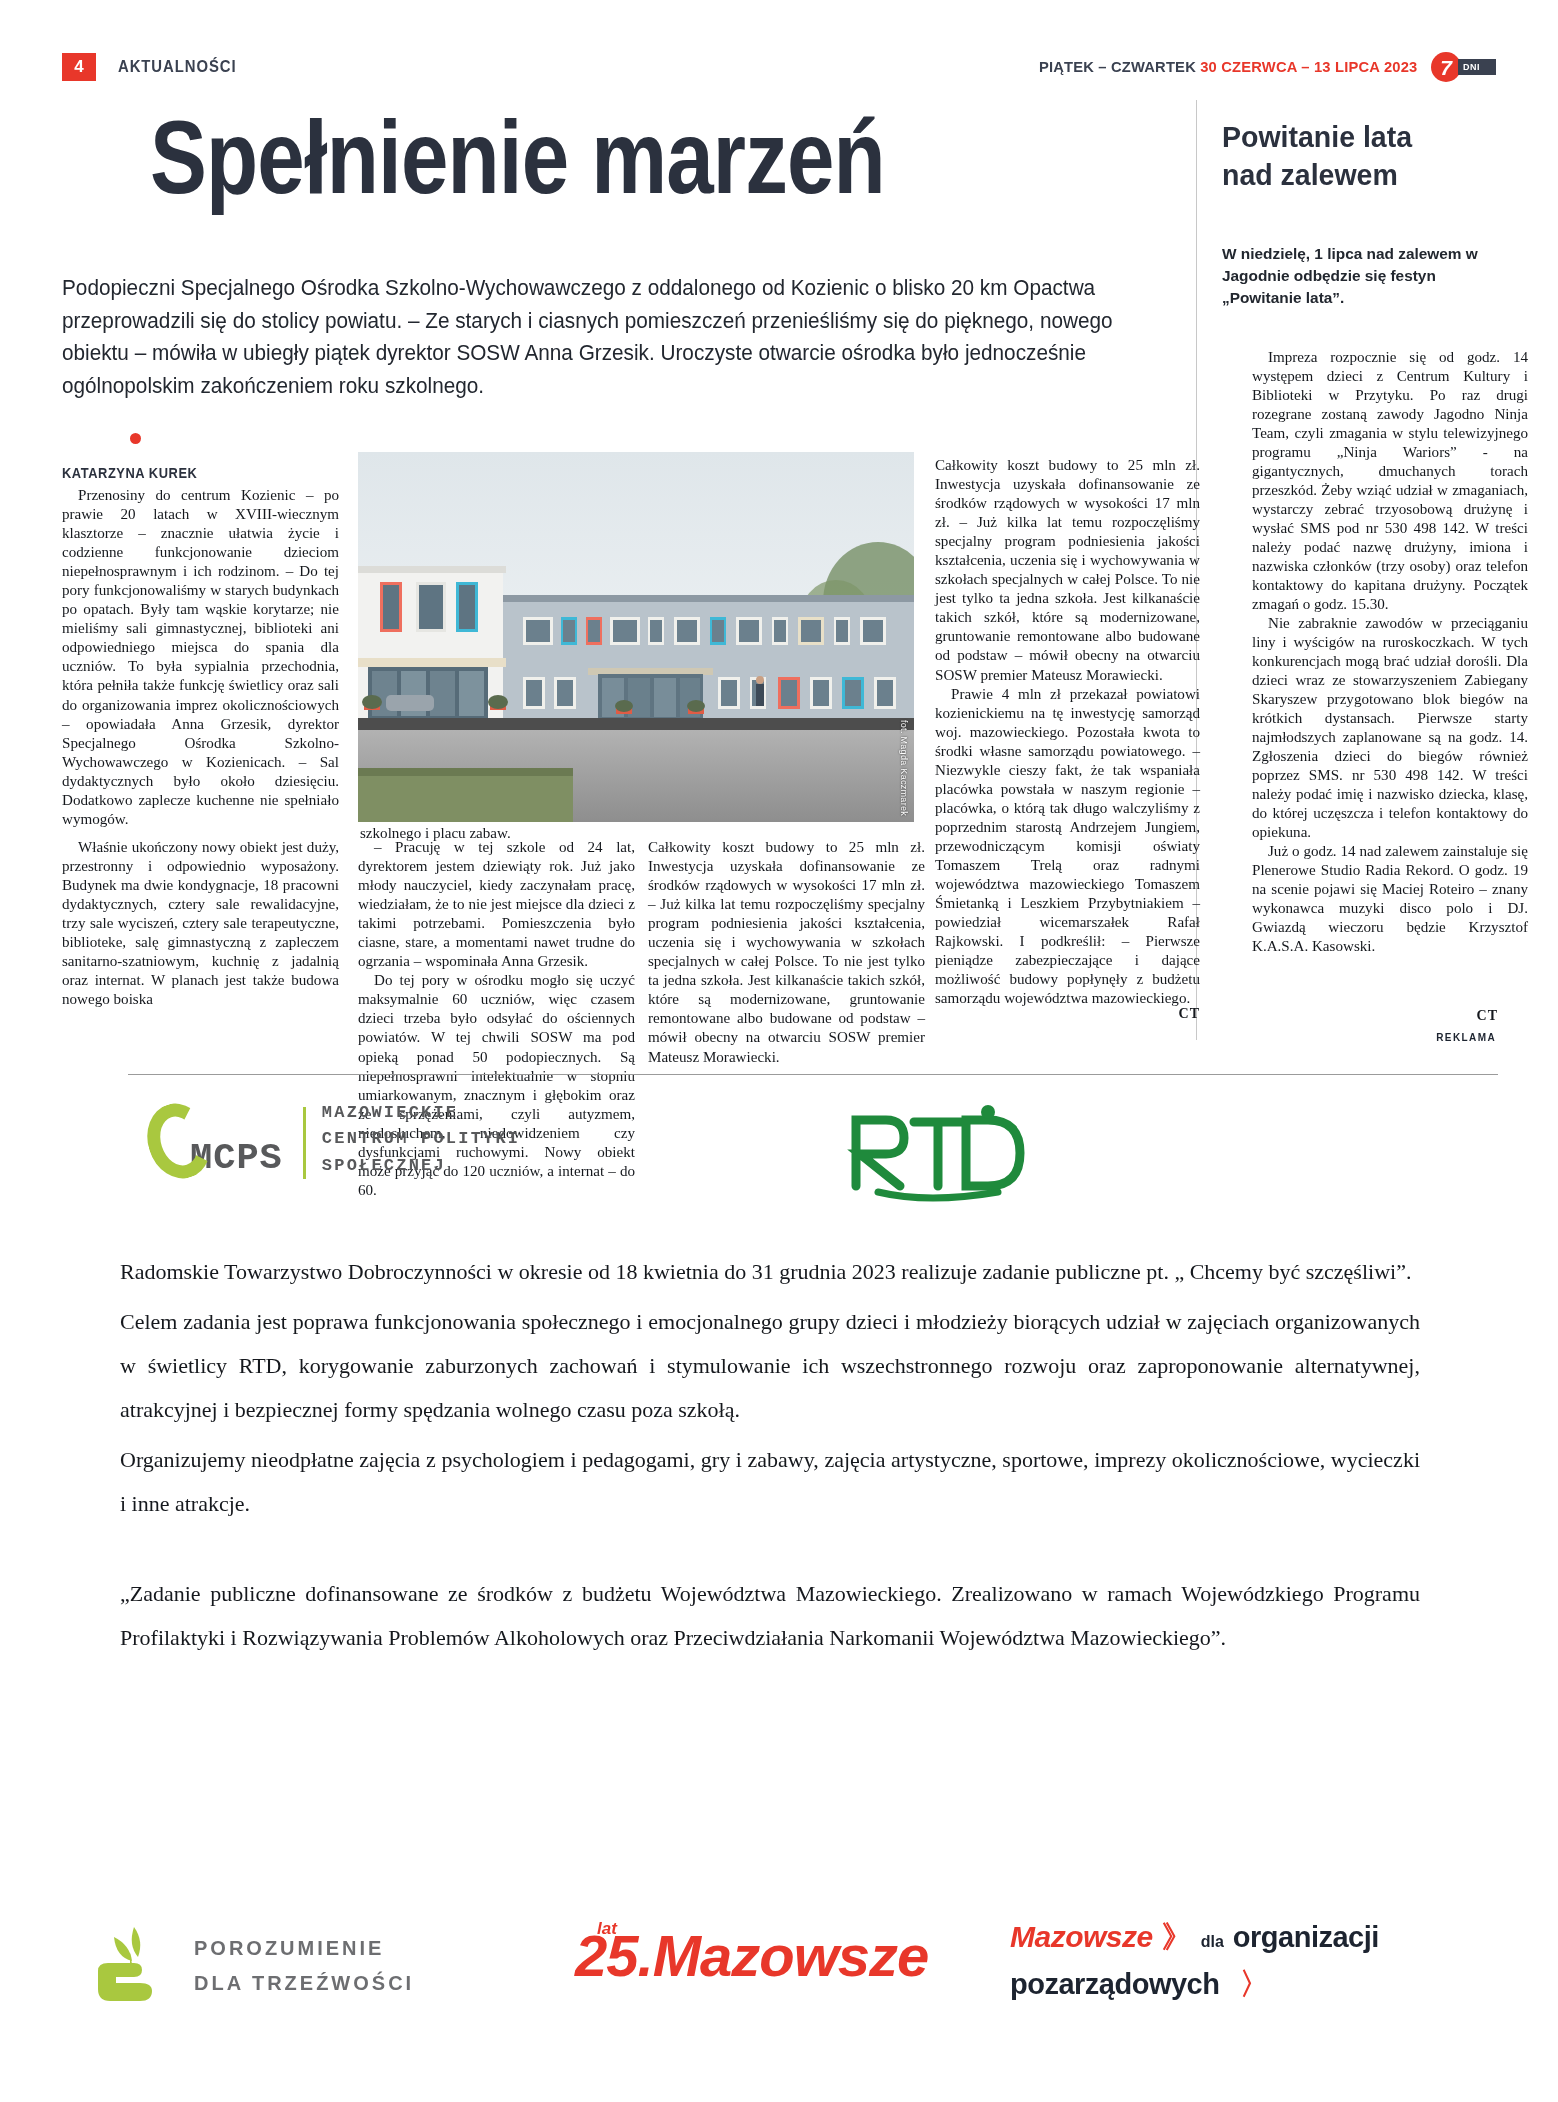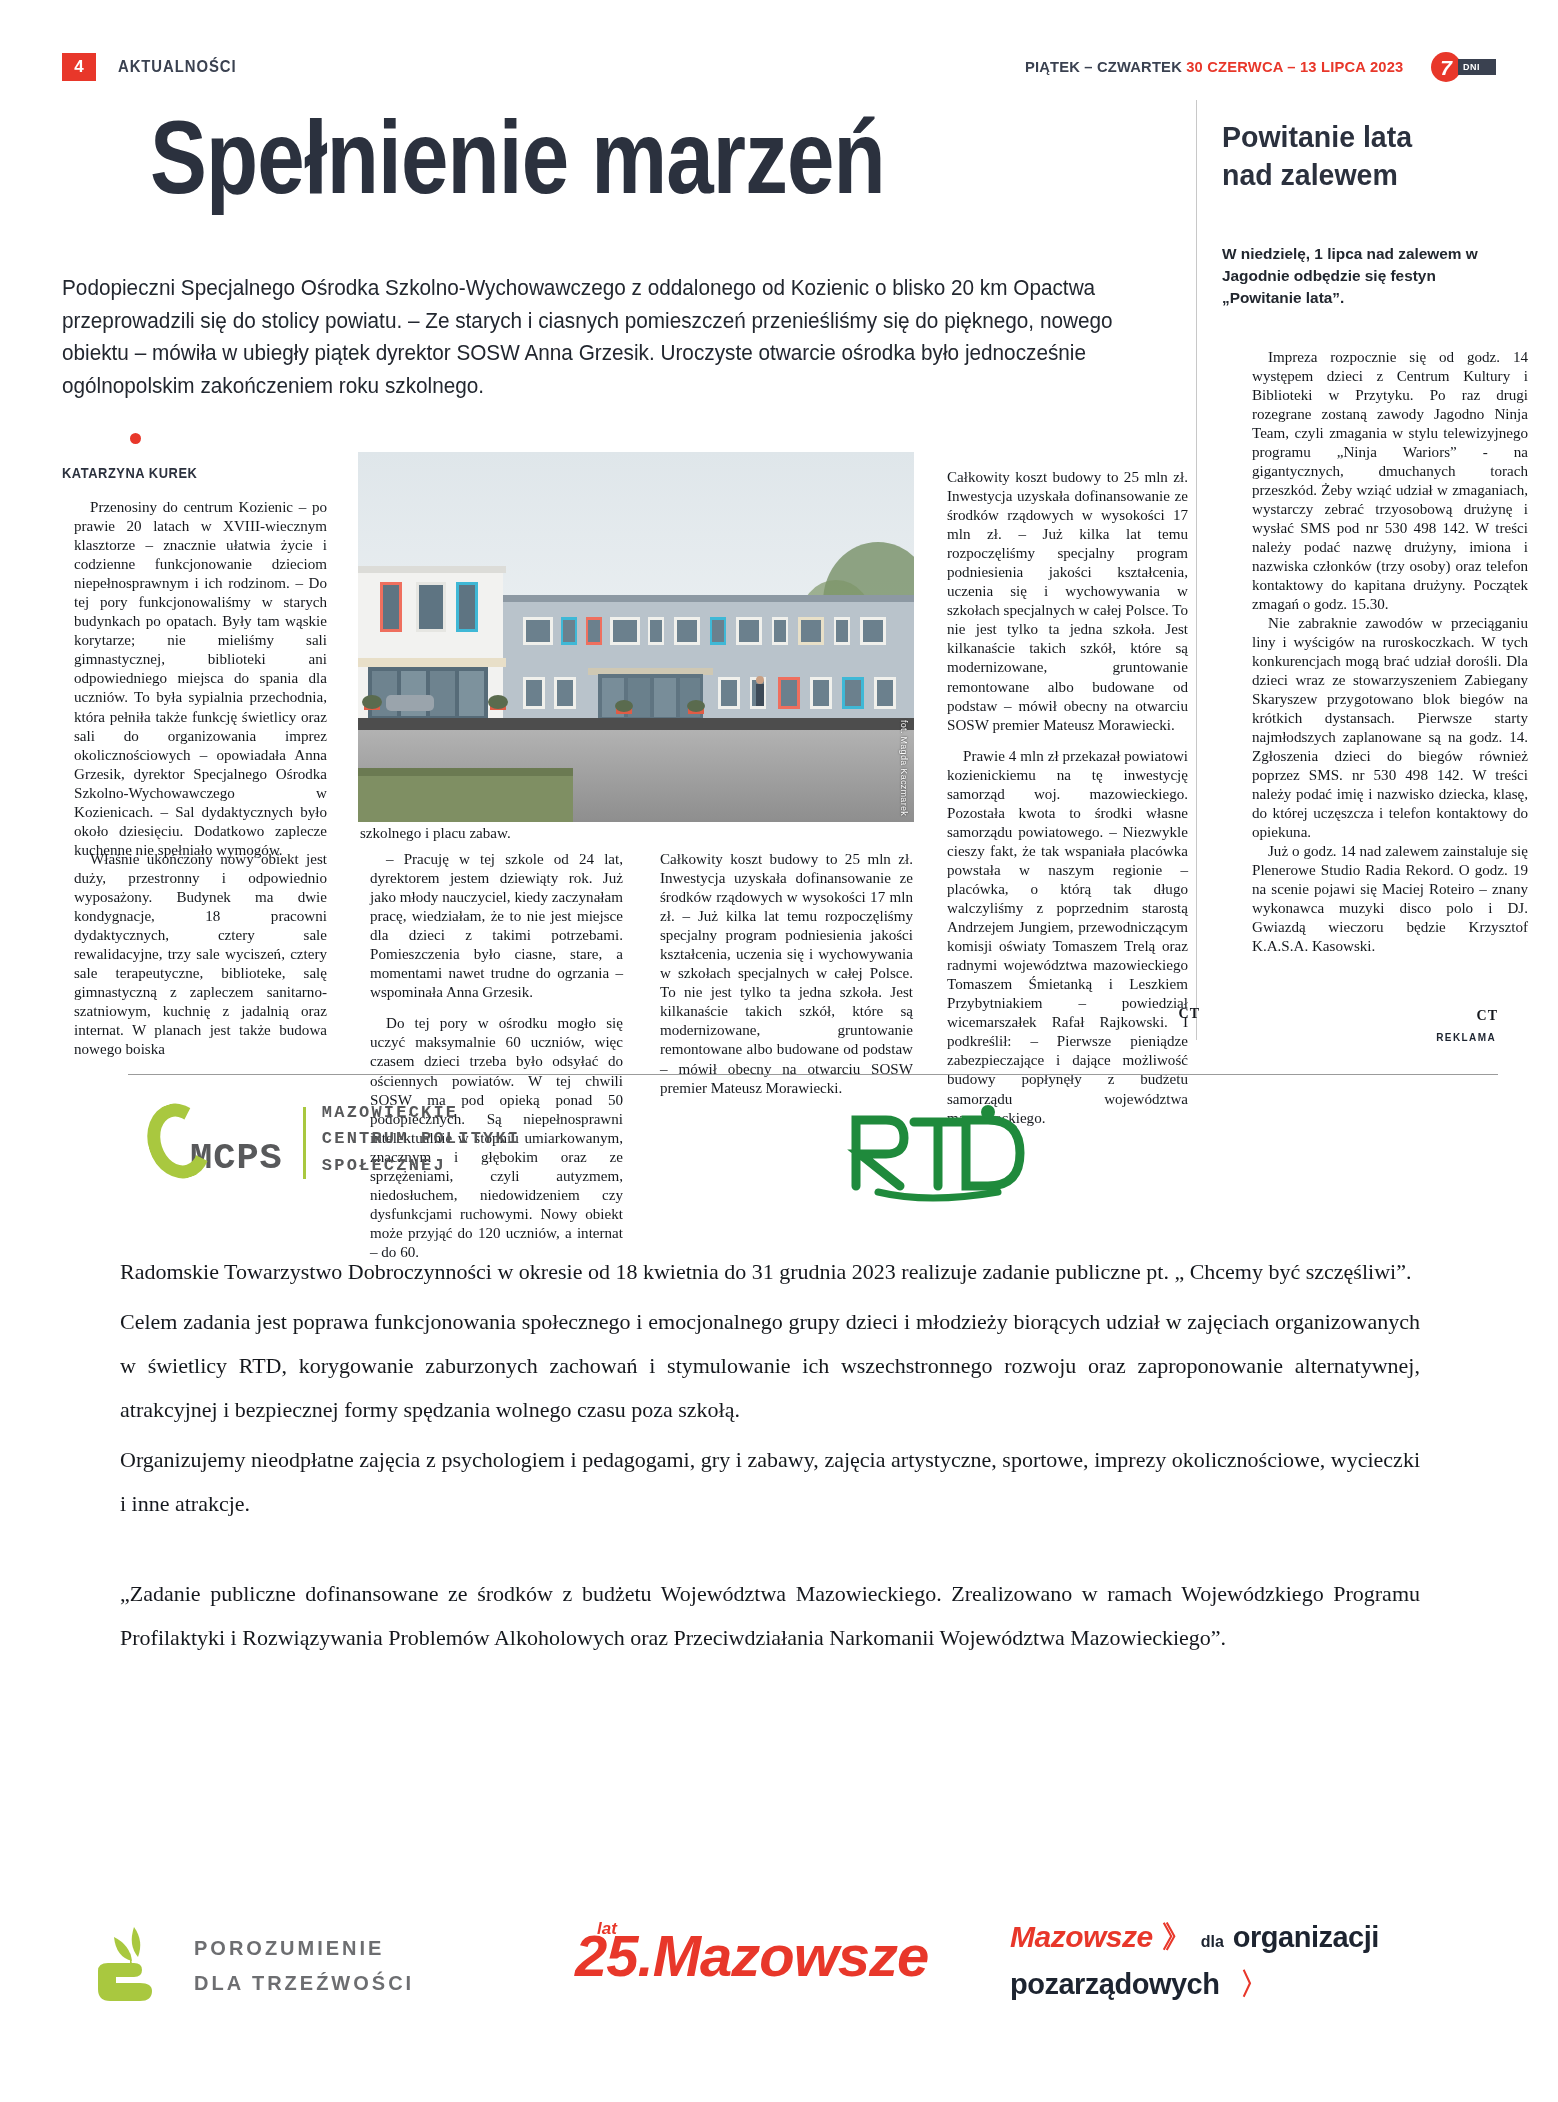--- a/index.html
+++ b/index.html
@@ -47,21 +47,21 @@
     font-weight: bold;
     letter-spacing: 1.0px;
     color: #3a4150;
     transform: scaleX(0.93);
     transform-origin: left center;
   }
   .masthead-right {
     margin-left: auto;
     display: flex;
     align-items: center;
-    gap: 28px;
+    gap: 14px;
   }
   .date-line {
     font-size: 15.5px;
     font-weight: bold;
     letter-spacing: 0.2px;
     color: #3a4150;
     white-space: nowrap;
     transform: scaleX(0.95);
     transform-origin: right center;
   }
@@ -159,21 +159,21 @@
   .col {
     position: absolute;
     font-family: "Liberation Serif", serif;
     font-size: 15.1px;
     line-height: 1.262;
     text-align: justify;
     color: #15181d;
     -webkit-hyphens: none;
     hyphens: none;
   }
-  .col p { margin: 12px; text-indent: 16px; }
+  .col p { margin: 0; text-indent: 16px; }
   .col p.noind { text-indent: 0; }
 
   #col1a { left: 62px;  top: 486px;  width: 277px; }
   #col1b { left: 62px;  top: 838px;  width: 277px; }
   #col2  { left: 358px; top: 838px;  width: 277px; }
   #col3  { left: 648px; top: 838px;  width: 277px; }
   #col4  { left: 935px; top: 456px;  width: 265px; }
 
   
   .photo-wrap {

